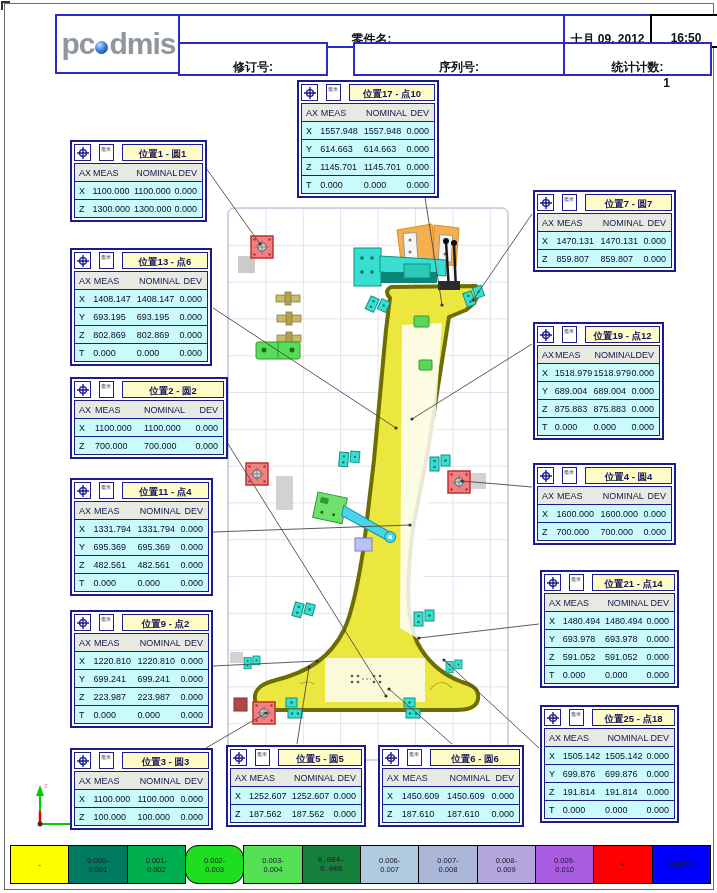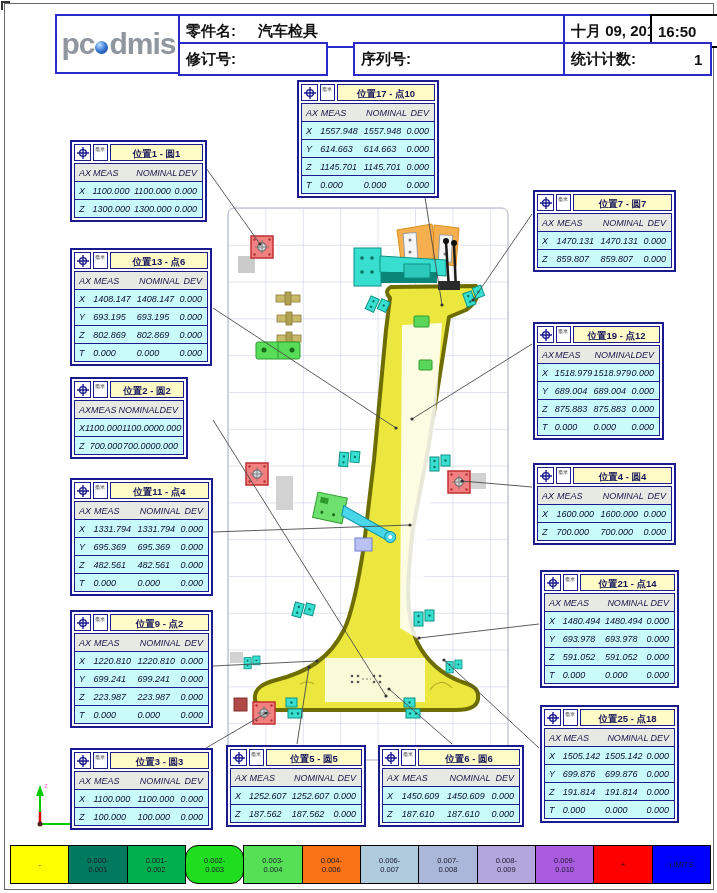--- a/index.html
+++ b/index.html
@@ -9,34 +9,34 @@
   }
   .frame{position:absolute;left:4px;top:3px;right:3px;bottom:3px;border:1px solid #6a6a6a;pointer-events:none;}
   .corner-mark{position:absolute;left:1px;top:1px;width:7px;height:7px;border-left:2px solid #333;border-top:2px solid #333;}
 
   
   .logo-box{position:absolute;left:55px;top:14px;width:123px;height:56px;border:2px solid #2a2ac8;
             display:flex;align-items:center;justify-content:center;background:#fff;}
   .logo-text{font-size:30px;font-weight:bold;color:#8f969e;letter-spacing:-1px;display:flex;align-items:center;}
   .logo-dot{width:13px;height:13px;border-radius:50%;margin:6px 1px 0 1px;
             background:radial-gradient(circle at 35% 30%, #bfe0ff 0%, #3f7fd9 45%, #0a2f86 100%);}
-  .hdr{position:absolute;background:#fff;border:2px solid #2a2ac8;font-size:15px;color:#101010;
-       display:flex;align-items:center;padding:15px 6px;box-sizing:border-box;font-weight:bold;}
+  .hdr{position:absolute;background:#fff;border:2px solid #2a2ac8;font-size:12px;color:#101010;
+       display:flex;align-items:center;padding:15px 6px;box-sizing:border-box;font-weight:bold;flex-direction:column;}
   .hdr .lbl{white-space:nowrap;}
   .hdr .val{margin-left:22px;white-space:nowrap;}
 
   
   .mbox{position:absolute;border:2px solid #1b1b8f;background:#fff;padding:2px;box-sizing:border-box;z-index:3;}
-  .mbox-title{display:flex;gap:2px;margin-bottom:2px;}
+  .mbox-title{display:flex;gap:8px;margin-bottom:2px;}
   .tcell{border:1.5px solid #1b1b8f;background:#fff;box-sizing:border-box;}
   .icon-cell{width:17px;height:17px;display:flex;align-items:center;justify-content:center;}
   .unit-cell{width:15px;height:17px;font-size:5px;line-height:6px;color:#333;padding:1px 0 0 1px;overflow:hidden;}
   .title-cell{flex:1;background:#FFFBC6;text-align:center;font-weight:bold;font-size:9.5px;
               color:#14145a;padding:3px 0 1px 0;height:17px;}
-  .mbox-table{border:1.5px solid #1b1b8f;font-style:italic;}
+  .mbox-table{border:1.5px solid #1b1b8f;}
   .mrow{display:flex;border-top:1.5px solid #1b1b8f;background:#C9FBFB;font-size:9px;color:#0a0a30;
         padding:4px 2px 3px 2px;align-items:baseline;}
   .mrow.mhead{border-top:none;background:#E7E9E3;color:#15154a;}
   .c-ax{width:16px;padding-left:2px;}
   .c-meas{width:49px;}
   .c-nom{width:48px;}
   .c-dev{flex:1;text-align:right;padding-right:3px;}
 
   
   .legend{position:absolute;left:10px;top:845px;width:701px;height:39px;display:flex;z-index:3;}
@@ -364,21 +364,21 @@
             <span class="c-dev">0.000</span>
           </div>
           <div class="mrow">
             <span class="c-ax">T</span>
             <span class="c-meas">0.000</span>
             <span class="c-nom">0.000</span>
             <span class="c-dev">0.000</span>
           </div>
         </div>
       </div>
-      <div class="mbox" style="left: 70px; top: 377px; width: 118px;">
+      <div class="mbox" style="left: 70px; top: 377px; width: 158px;">
         <div class="mbox-title">
           <span class="tcell icon-cell">
             <svg width="12" height="12" viewBox="0 0 12 12">
               <circle cx="6" cy="6" r="3.4" fill="none" stroke="#1b1b8f" stroke-width="1.4"></circle>
               <path d="M6 0V12 M0 6H12" stroke="#1b1b8f" stroke-width="1.4"></path>
             </svg>
           </span>
           <span class="tcell unit-cell">毫米</span>
           <span class="tcell title-cell">位置2 - 圆2</span>
         </div>
@@ -798,21 +798,21 @@
         <span>0.002</span>
       </div>
       <div class="legend-cell" style="background: rgb(31, 221, 31); border-radius: 13px;">
         <span>0.002-</span>
         <span>0.003</span>
       </div>
       <div class="legend-cell" style="background: rgb(85, 224, 85);">
         <span>0.003-</span>
         <span>0.004</span>
       </div>
-      <div class="legend-cell" style="background: #f97316;">
+      <div class="legend-cell" style="background: #15803d; font-family: Liberation Mono, monospace;">
         <span>0.004-</span>
         <span>0.006</span>
       </div>
       <div class="legend-cell" style="background: rgb(175, 203, 221);">
         <span>0.006-</span>
         <span>0.007</span>
       </div>
       <div class="legend-cell" style="background: rgb(171, 183, 217);">
         <span>0.007-</span>
         <span>0.008</span>

